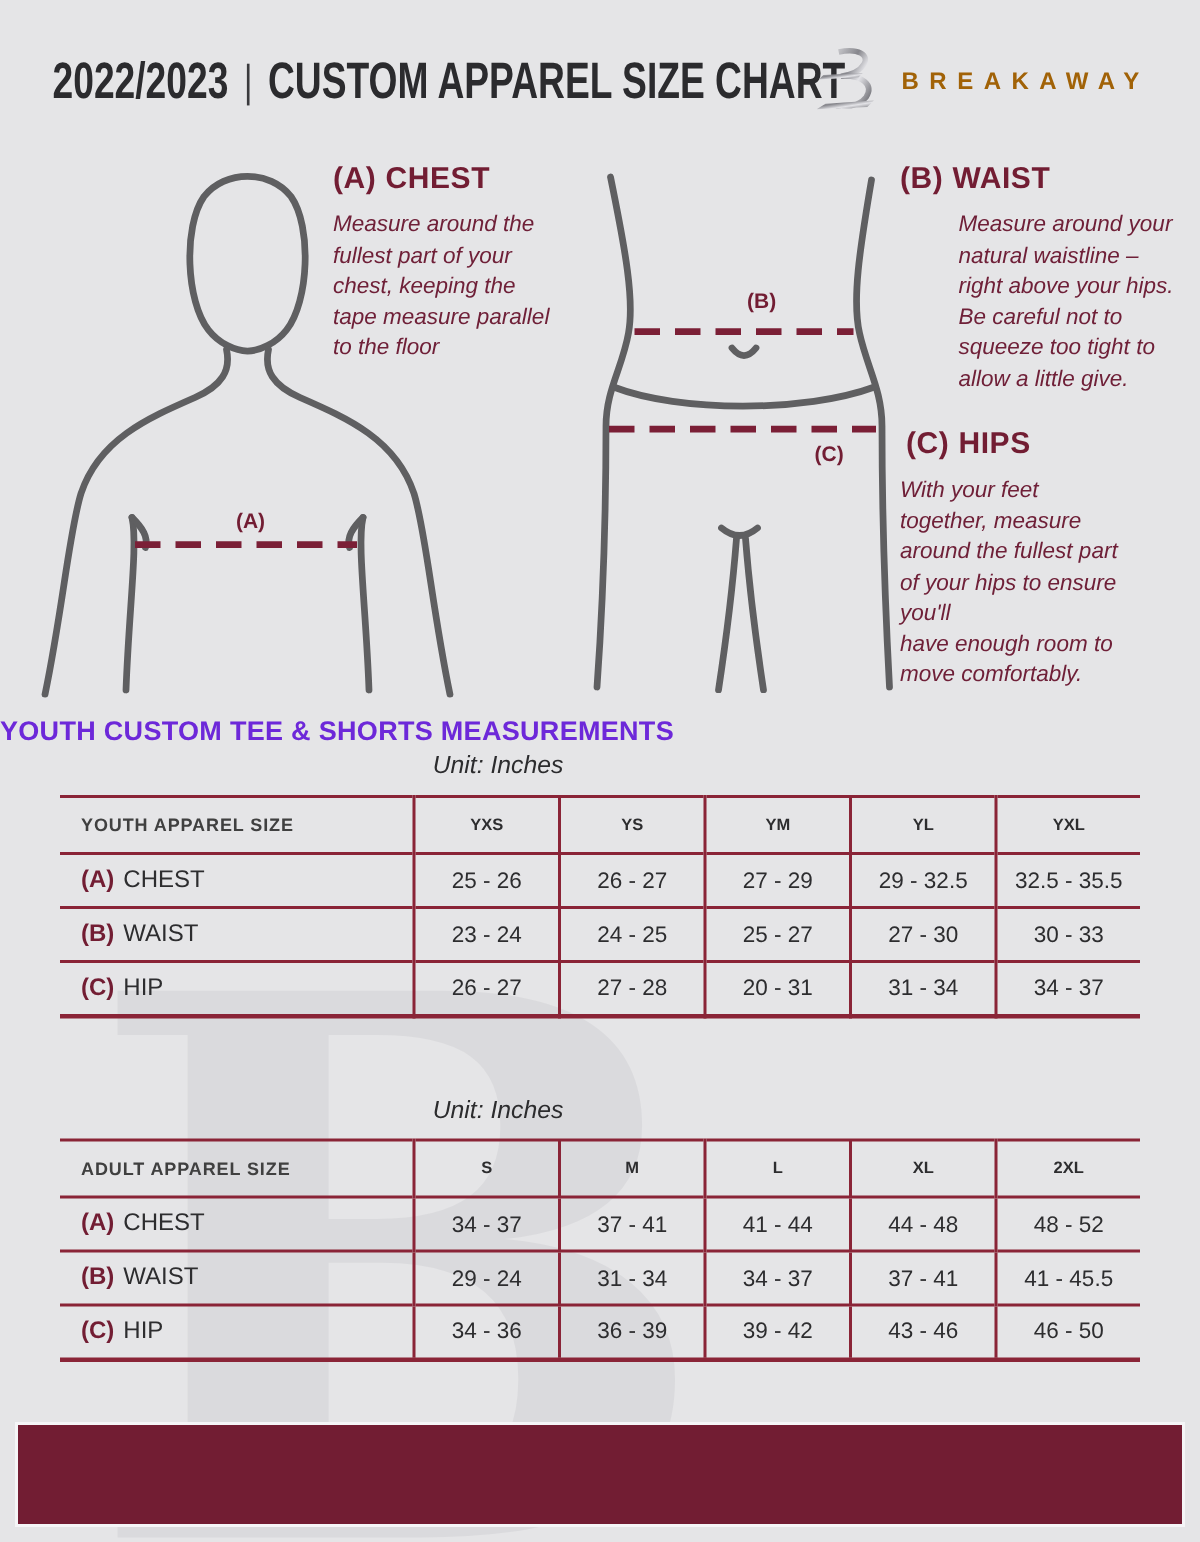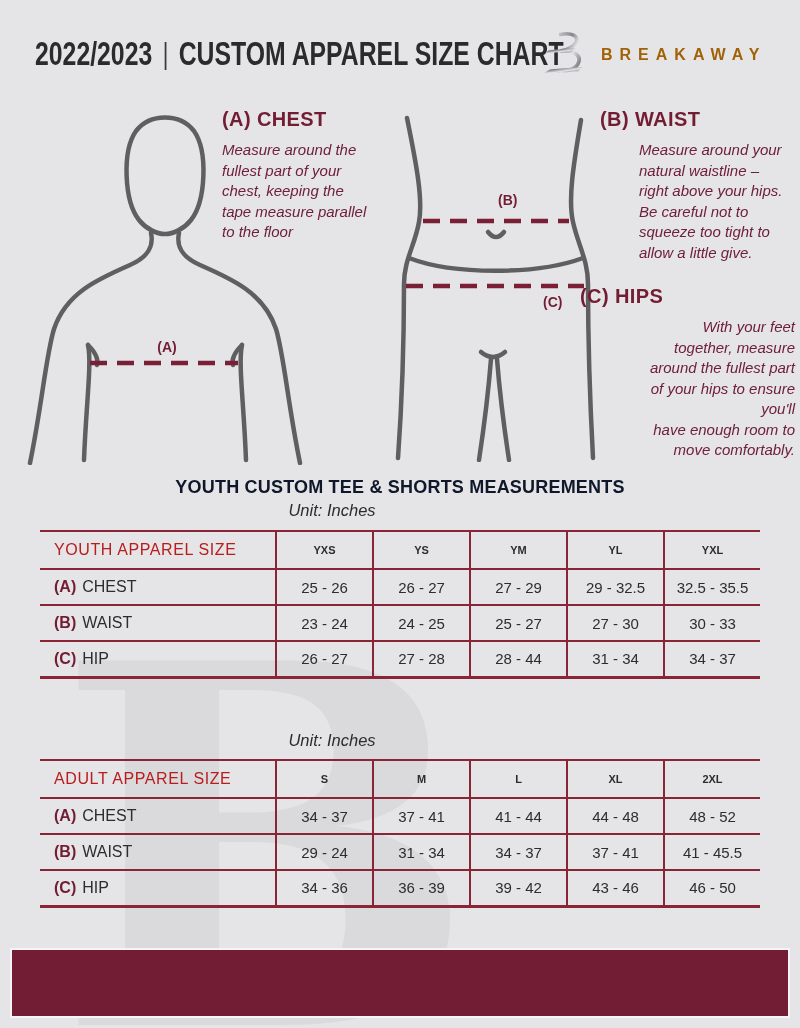--- a/index.html
+++ b/index.html
@@ -42,43 +42,43 @@
   }
   .guide-body{
     position:absolute;z-index:2;font-style:italic;font-size:15px;line-height:20.5px;
     color:#6f2038;white-space:pre-line;
   }
   .marker{
     position:absolute;z-index:3;font-weight:800;font-size:14px;color:var(--maroon);
   }
   
   .sect-title{
-    position:absolute;left:0;width:800px;text-align:center;z-index:2;
-    font-weight:700;font-size:18px;color:#0f172a;letter-spacing:.2px;
+    position:absolute;left:0;width:800px;z-index:2;
+    font-weight:700;font-size:18px;color:#6d28d9;letter-spacing:.2px;
   }
   .sect-unit{
     position:absolute;left:0;width:664px;text-align:center;z-index:2;
     font-style:italic;font-weight:500;font-size:16.5px;color:#2c2c2e;
   }
   
   table.size-table{
     position:absolute;left:40px;width:720px;z-index:2;
     border-collapse:collapse;table-layout:fixed;
     border-bottom:3px solid var(--maroon-border);
   }
   table.size-table tr{border-top:2px solid var(--maroon-border);}
   table.size-table th,
   table.size-table td{
     font-weight:normal;text-align:center;vertical-align:middle;
     color:var(--dark);padding:0;
   }
   table.size-table th{height:38px;font-weight:700;font-size:11px;}
   table.size-table td{height:36px;font-size:15px;}
   table.size-table th.label-col{
-    font-weight:400;font-size:16px;color:#b91c1c;text-align:left;
+    font-weight:700;font-size:12px;color:#404040;text-align:left;
     padding-left:14px;letter-spacing:.6px;
   }
   table.size-table td.row-label{text-align:left;padding-left:14px;font-size:16px;}
   table.size-table th + th,
   table.size-table td + td{border-left:2px solid var(--maroon-border);}
   .pfx{font-weight:800;color:var(--maroon);margin-right:6px;}
   
   .footer-bar{
     position:absolute;left:12px;top:950px;width:776px;height:66px;
     background:var(--maroon);box-shadow:0 0 0 2px #f5f5f7;z-index:2;
@@ -153,22 +153,22 @@
 to the floor</div>
 
   <div class="guide-head" style="left:600px;top:108px;">(B) WAIST</div>
   <div class="guide-body" style="left:600px;top:140px;width:195px;margin-left:39px;">Measure around your
 natural waistline –
 right above your hips.
 Be careful not to
 squeeze too tight to
 allow a little give.</div>
 
-  <div class="guide-head" style="left:580px;top:285px;text-align:center;">(C) HIPS</div>
-  <div class="guide-body" style="left:600px;top:317px;width:195px;text-align:right;">With your feet
+  <div class="guide-head" style="left:604px;top:285px;text-align:center;">(C) HIPS</div>
+  <div class="guide-body" style="left:600px;top:317px;width:195px;">With your feet
 together, measure
 around the fullest part
 of your hips to ensure
 you'll
 have enough room to
 move comfortably.</div>
 
   <div class="sect-title" style="top:477px;">YOUTH CUSTOM TEE &amp; SHORTS MEASUREMENTS</div>
   <div class="sect-unit" style="top:501px;">Unit: Inches</div>
 
@@ -209,21 +209,21 @@
       <td>25 - 27</td>
       <td>27 - 30</td>
       <td>30 - 33</td>
     </tr>
     <tr>
       <td class="row-label">
         <span class="pfx">(C)</span><span>HIP</span>
       </td>
       <td>26 - 27</td>
       <td>27 - 28</td>
-      <td>28 - 44</td>
+      <td>20 - 31</td>
       <td>31 - 34</td>
       <td>34 - 37</td>
     </tr>
   </tbody>
     </table>
 
   <div class="sect-unit" style="top:731px;">Unit: Inches</div>
 
   <table class="size-table" style="top:759px;">
     <colgroup>

